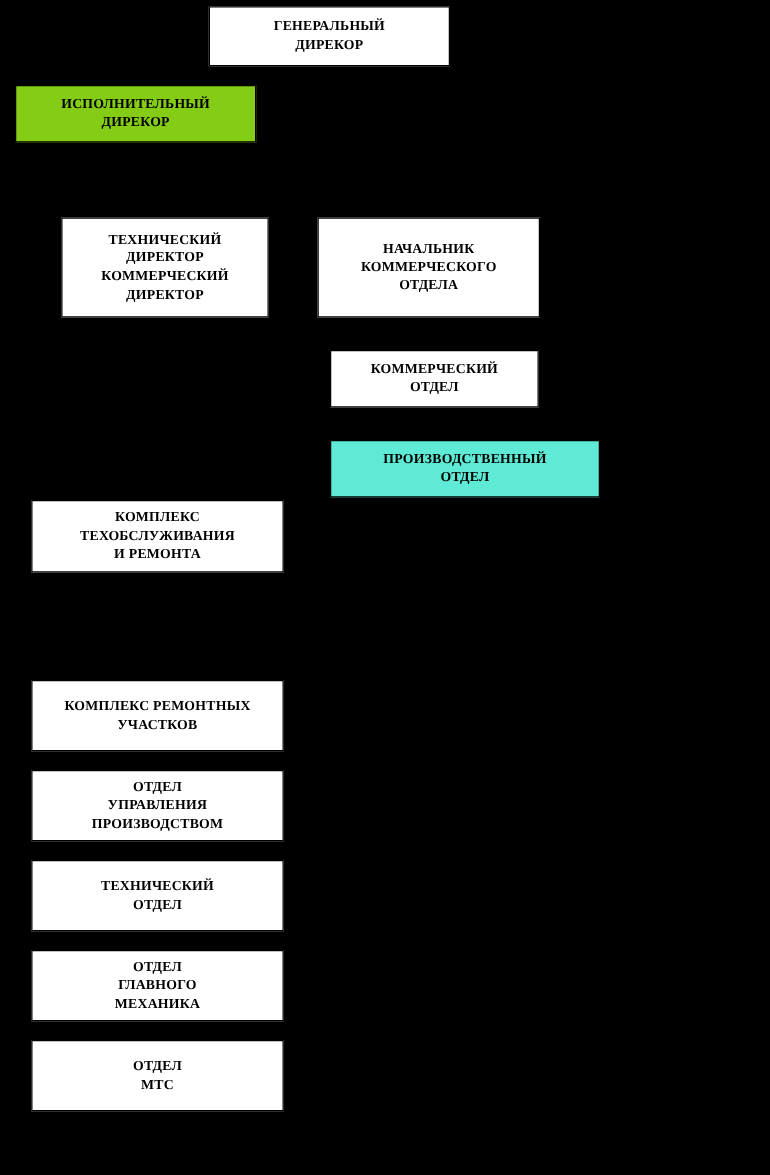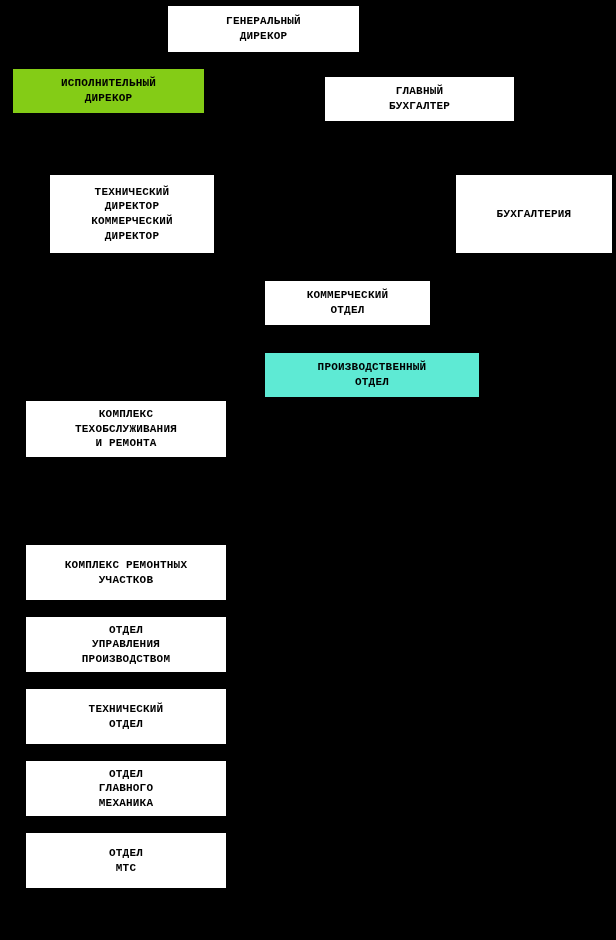--- a/index.html
+++ b/index.html
@@ -25,38 +25,38 @@
     display: flex;
     align-items: center;
     justify-content: center;
     text-align: center;
     font-weight: bold;
     font-size: 11px;
     line-height: 1.32;
     letter-spacing: 0.2px;
     padding: 2px 4px;
     white-space: pre-line;
-    font-family: Liberation Mono, monospace;
+    font-family: Liberation Serif, serif;
   }
 </style>
 </head>
 <body>
 
 <div id="canvas">
     <div class="node" style="left: 167px; top: 5px; width: 193px; height: 48px; background: rgb(255, 255, 255); color: rgb(0, 0, 0);">ГЕНЕРАЛЬНЫЙ
 ДИРЕКОР</div>
     <div class="node" style="left: 12px; top: 68px; width: 193px; height: 46px; background: #84cc16; color: rgb(0, 0, 0);">ИСПОЛНИТЕЛЬНЫЙ
 ДИРЕКОР</div>
-    <div class="node" style="left: 324px; top: 76px; width: 191px; height: 46px; background: rgb(255, 255, 255); color: rgb(0, 0, 0);">ГЛАВНЫЙ
-БУХГАЛТЕР</div>
     <div class="node" style="left: 49px; top: 174px; width: 166px; height: 80px; background: rgb(255, 255, 255); color: rgb(0, 0, 0);">ТЕХНИЧЕСКИЙ
 ДИРЕКТОР
 КОММЕРЧЕСКИЙ
 ДИРЕКТОР</div>
-    <div class="node" style="left: 455px; top: 174px; width: 158px; height: 80px; background: rgb(255, 255, 255); color: rgb(0, 0, 0);">БУХГАЛТЕРИЯ</div>
+    <div class="node" style="left: 254px; top: 174px; width: 178px; height: 80px; background: rgb(255, 255, 255); color: rgb(0, 0, 0);">НАЧАЛЬНИК
+КОММЕРЧЕСКОГО
+ОТДЕЛА</div>
     <div class="node" style="left: 264px; top: 280px; width: 167px; height: 46px; background: rgb(255, 255, 255); color: rgb(0, 0, 0);">КОММЕРЧЕСКИЙ
 ОТДЕЛ</div>
     <div class="node" style="left: 264px; top: 352px; width: 216px; height: 46px; background: #5eead4; color: rgb(0, 0, 0);">ПРОИЗВОДСТВЕННЫЙ
 ОТДЕЛ</div>
     <div class="node" style="left: 25px; top: 544px; width: 202px; height: 57px; background: rgb(255, 255, 255); color: rgb(0, 0, 0);">КОМПЛЕКС РЕМОНТНЫХ
 УЧАСТКОВ</div>
     <div class="node" style="left: 25px; top: 400px; width: 202px; height: 58px; background: rgb(255, 255, 255); color: rgb(0, 0, 0);">КОМПЛЕКС
 ТЕХОБСЛУЖИВАНИЯ
 И РЕМОНТА</div>
     <div class="node" style="left: 25px; top: 616px; width: 202px; height: 57px; background: rgb(255, 255, 255); color: rgb(0, 0, 0);">ОТДЕЛ

